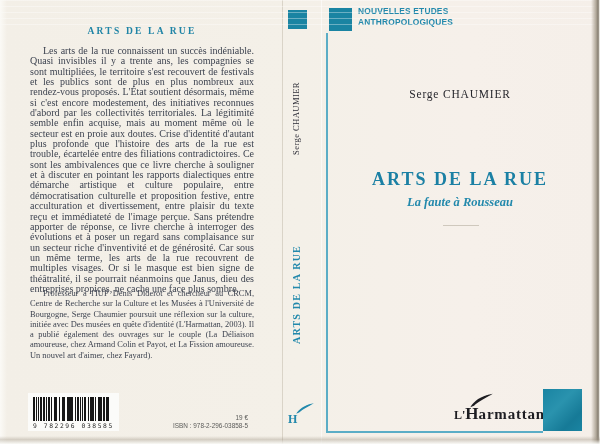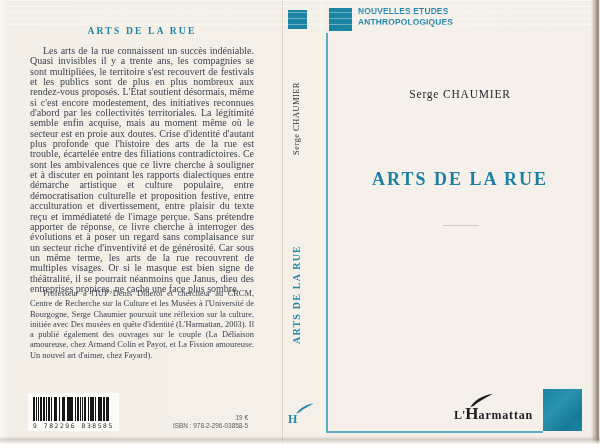--- a/index.html
+++ b/index.html
@@ -84,21 +84,21 @@
     font-size:11.5px;letter-spacing:.8px;color:#26262c;}
   .front-title{position:absolute;left:0;top:169px;width:270px;margin:0;text-align:center;
     font-size:18px;font-weight:bold;letter-spacing:2px;color:#1b80a4;}
   .front-subtitle{position:absolute;left:0;top:195px;width:270px;text-align:center;
     font-size:12.5px;font-weight:bold;font-style:italic;color:var(--teal-bright);}
   .subtitle-rule{position:absolute;left:118px;top:225px;width:36px;height:1px;background:#cfc8bd;}
   .publisher{position:absolute;left:129px;top:404px;white-space:nowrap;color:#1d1d22;}
   .publisher .pfx{font-size:12px;font-weight:bold;}
   .publisher .bigH{position:relative;font-size:17px;font-weight:bold;}
   .publisher .bigH svg{position:absolute;left:3px;top:-11px;width:27px;height:15px;}
-  .publisher .sfx{font-size:12px;font-weight:bold;letter-spacing:.8px;}
+  .publisher .sfx{font-size:15px;font-weight:bold;letter-spacing:.8px;}
   .publisher-square{position:absolute;left:218px;top:389px;width:39px;height:42px;
     background:linear-gradient(135deg,#1a84a2 0%,#2a93ae 40%,#167a97 75%,#1a84a2 100%);}
 </style>
 </head>
 <body>
 
 <div class="page">
 
   <section class="back-cover">
     <h2 class="back-title">ARTS DE LA RUE</h2>
@@ -134,20 +134,21 @@
     <div class="frame-h"></div>
 
     <div class="collection-square"></div>
     <div class="collection-text">
       <div>NOUVELLES ETUDES</div>
       <div>ANTHROPOLOGIQUES</div>
     </div>
 
     <div class="front-author">Serge CHAUMIER</div>
     <h1 class="front-title">ARTS DE LA RUE</h1>
+    <div class="front-subtitle">La faute à Rousseau</div>
     <div class="subtitle-rule"></div>
 
     <div class="publisher">
       <span class="pfx">L'</span><span class="bigH"><svg viewBox="0 0 34 20">
             <path d="M2 19 C7 11 15 4 32 1 C24 6 13 11 7 17 Z" fill="#1d1d22"></path>
             <path d="M9 14 C14 9 20 5 27 3" stroke="#1d1d22" fill="none" stroke-width="1"></path>
           </svg><span>H</span></span><span class="sfx">armattan</span>
     </div>
     <div class="publisher-square"></div>
   </section>

